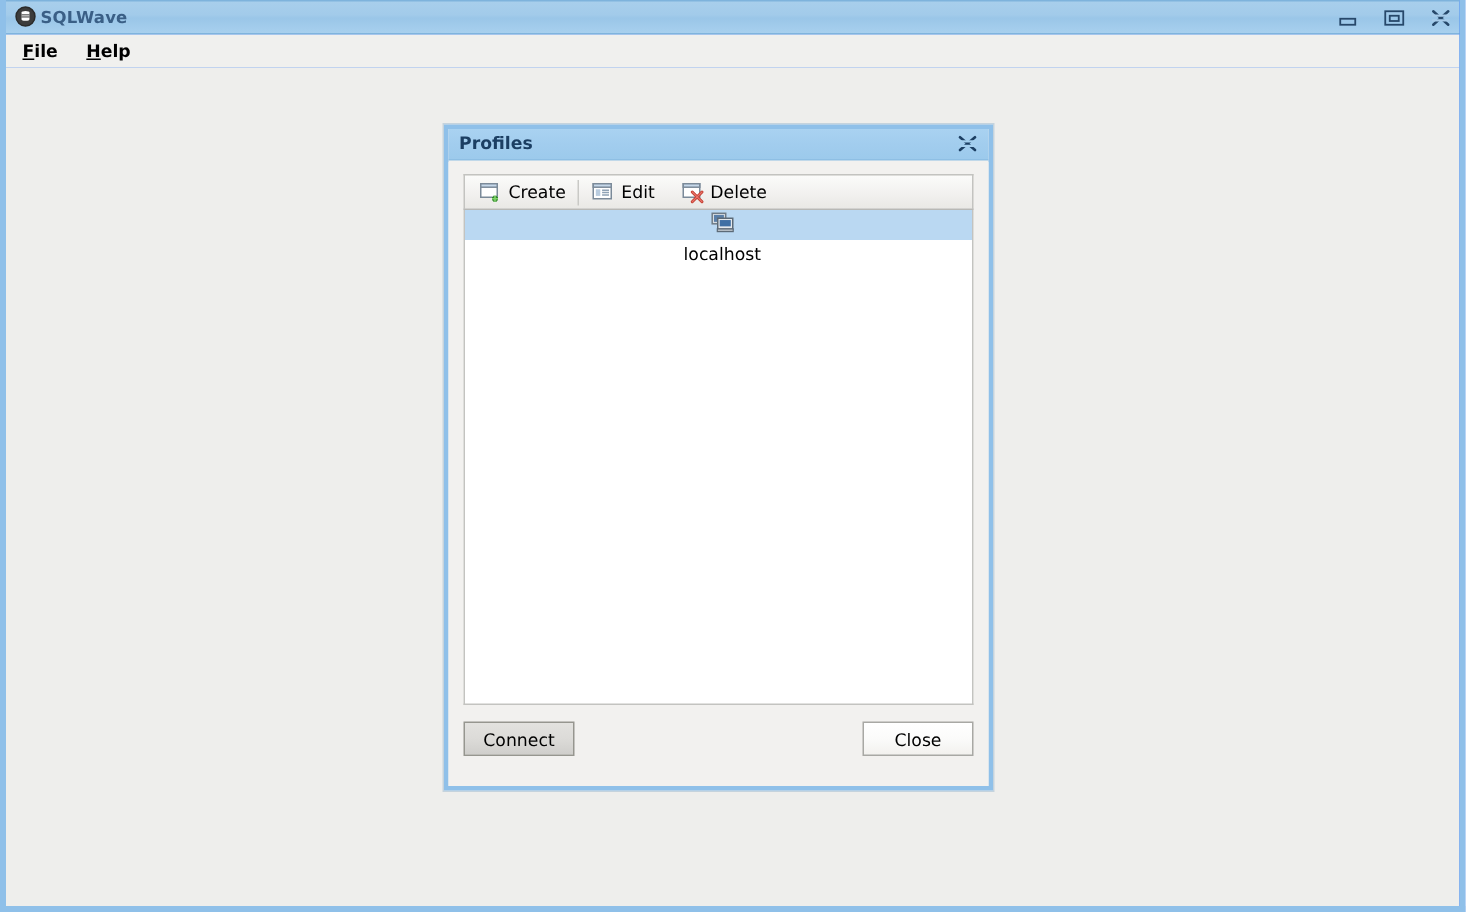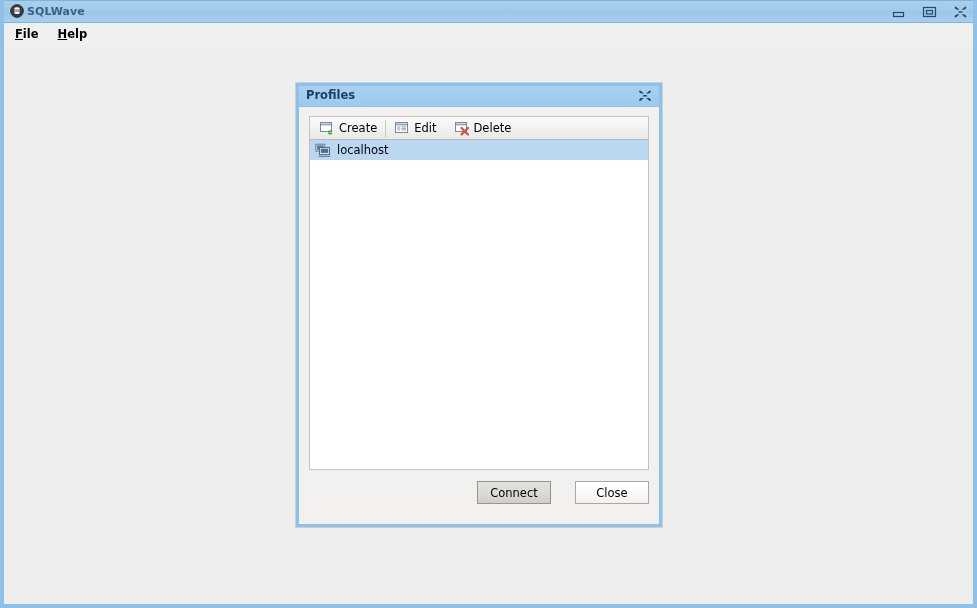--- a/index.html
+++ b/index.html
@@ -210,35 +210,36 @@
     box-sizing: border-box;
     overflow: hidden;
   }
   .list-item {
     display: flex;
     align-items: center;
     height: 20px;
     padding-left: 5px;
     gap: 6px;
     cursor: default;
+    flex-direction: column;
   }
   .list-item.selected {
     background: #bad8f2;
   }
   .list-label {
     font-size: 11.5px;
     color: #000;
     line-height: 14px;
   }
   .host-ico { width: 16px; height: 16px; flex: 0 0 auto; display: block; }
 
   
   .dlg-footer {
     display: flex;
-    justify-content: flex-end;
+    justify-content: space-between;
     gap: 8px;
     padding-top: 11px;
     padding-right: 0px;
   }
   .btn {
     min-width: 74px;
     height: 23px;
     font-size: 11.5px;
     font-family: "DejaVu Sans", sans-serif;
     color: #000;

